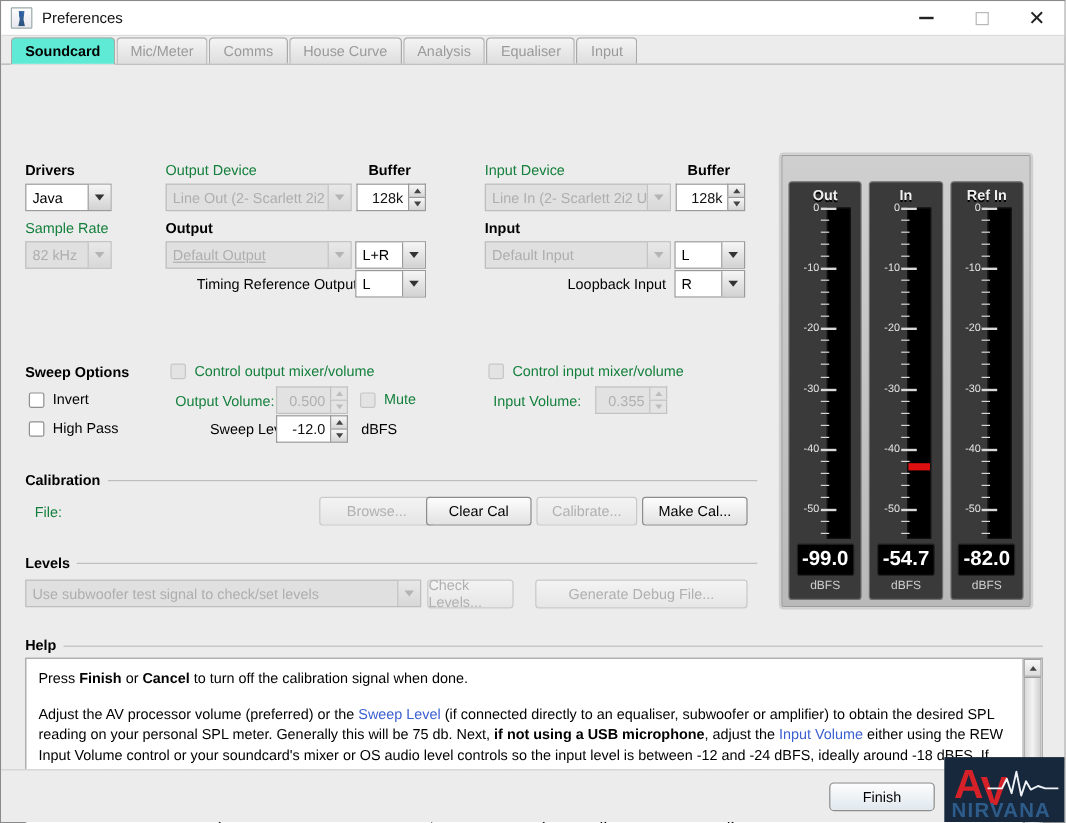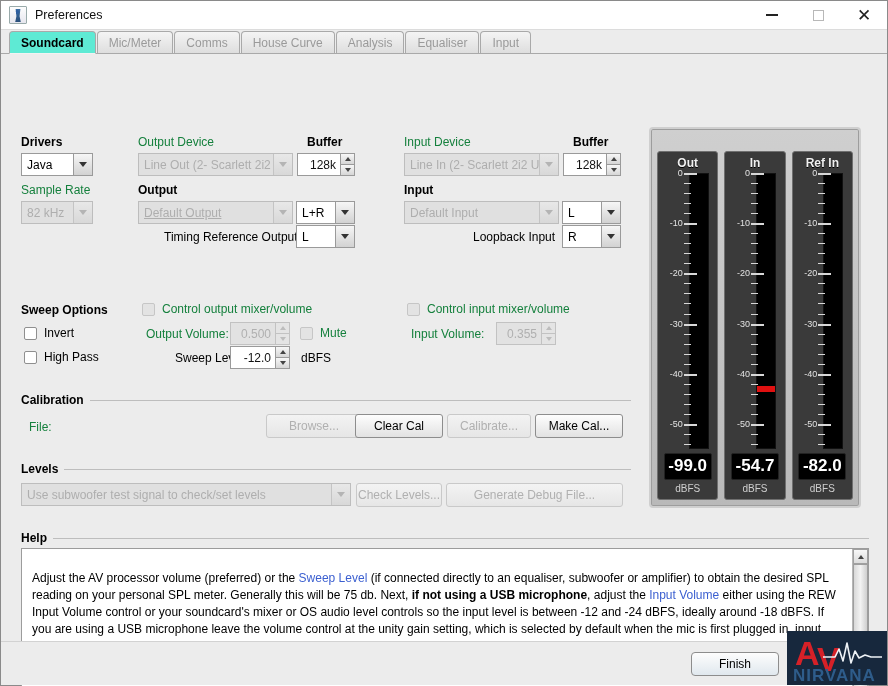--- a/index.html
+++ b/index.html
@@ -359,21 +359,21 @@
     <div class="btn" style="position:absolute;left:534px;top:360px;width:88px;">Make Cal...</div>
 
     <div class="secttl" style="left:20px;top:408px;">Levels</div>
     <div class="sepline" style="left:20px;top:415px;width:610px;"></div>
     <div class="combo dis" style="position:absolute;left:20px;top:429px;width:330px;">
       <div class="cv">Use subwoofer test signal to check/set levels</div>
       <div class="arrowbox">
           <i class="caret"></i>
         </div>
     </div>
-    <div class="btn dis" style="position:absolute;left:355px;top:429px;width:86px;">Check Levels...</div>
+    <div class="btn dis" style="position:absolute;left:355px;top:429px;width:72px;">Check Levels...</div>
     <div class="btn dis" style="position:absolute;left:445px;top:429px;width:177px;">Generate Debug File...</div>
 
     <div class="meterpanel" style="left:648px;top:73px;width:212px;height:381px;">
 
       <div class="meter">
         <div class="mtitle">Out</div>
         <div class="mbody">
             <div class="scale">
           <div class="bar"></div>
           <div class="ticks">
@@ -512,20 +512,23 @@
         <div class="readout">-82.0</div>
         <div class="dbfs">dBFS</div>
       </div>
     </div>
 
     <div class="secttl" style="left:20px;top:477px;">Help</div>
     <div class="sepline" style="left:20px;top:484px;width:848px;"></div>
 
     <div class="helpbox" style="left:20px;top:494px;width:848px;height:148px;">
       <div class="helptext" style="width:832px;">
+        <div>
+          <span>Press </span><b>Finish</b><span> or </span><b>Cancel</b><span> to turn off the calibration signal when done.</span>
+        </div>
         <div class="hp2">
           <span>Adjust the AV processor volume (preferred) or the </span><span class="lnk">Sweep Level</span><span> (if connected directly to an equaliser, subwoofer or amplifier) to obtain the desired SPL reading on your personal SPL meter. Generally this will be 75 db. Next, </span><b>if not using a USB microphone</b><span>, adjust the </span><span class="lnk">Input Volume</span><span> either using the REW Input Volume control or your soundcard's mixer or OS audio level controls so the input level is between -12 and -24 dBFS, ideally around -18 dBFS. If you are using a USB microphone leave the volume control at the unity gain setting, which is selected by default when the mic is first plugged in, input levels with USB microphones are much lower, around -30 to -50 dBFS. If you are using a mic preamp, the level control on it may need adjusting. Note that the level meter is heavily filtered to make it easier to read, it will react slowly to changes in volume setting so allow time for it to settle.</span>
         </div>
       </div>
       <div class="vscroll" style="position:absolute;right:0;top:0;bottom:0;">
         <div class="vsbtn">
             <i class="up"></i>
           </div>
         <div class="vstrack">
           <div class="vsthumb"></div>

